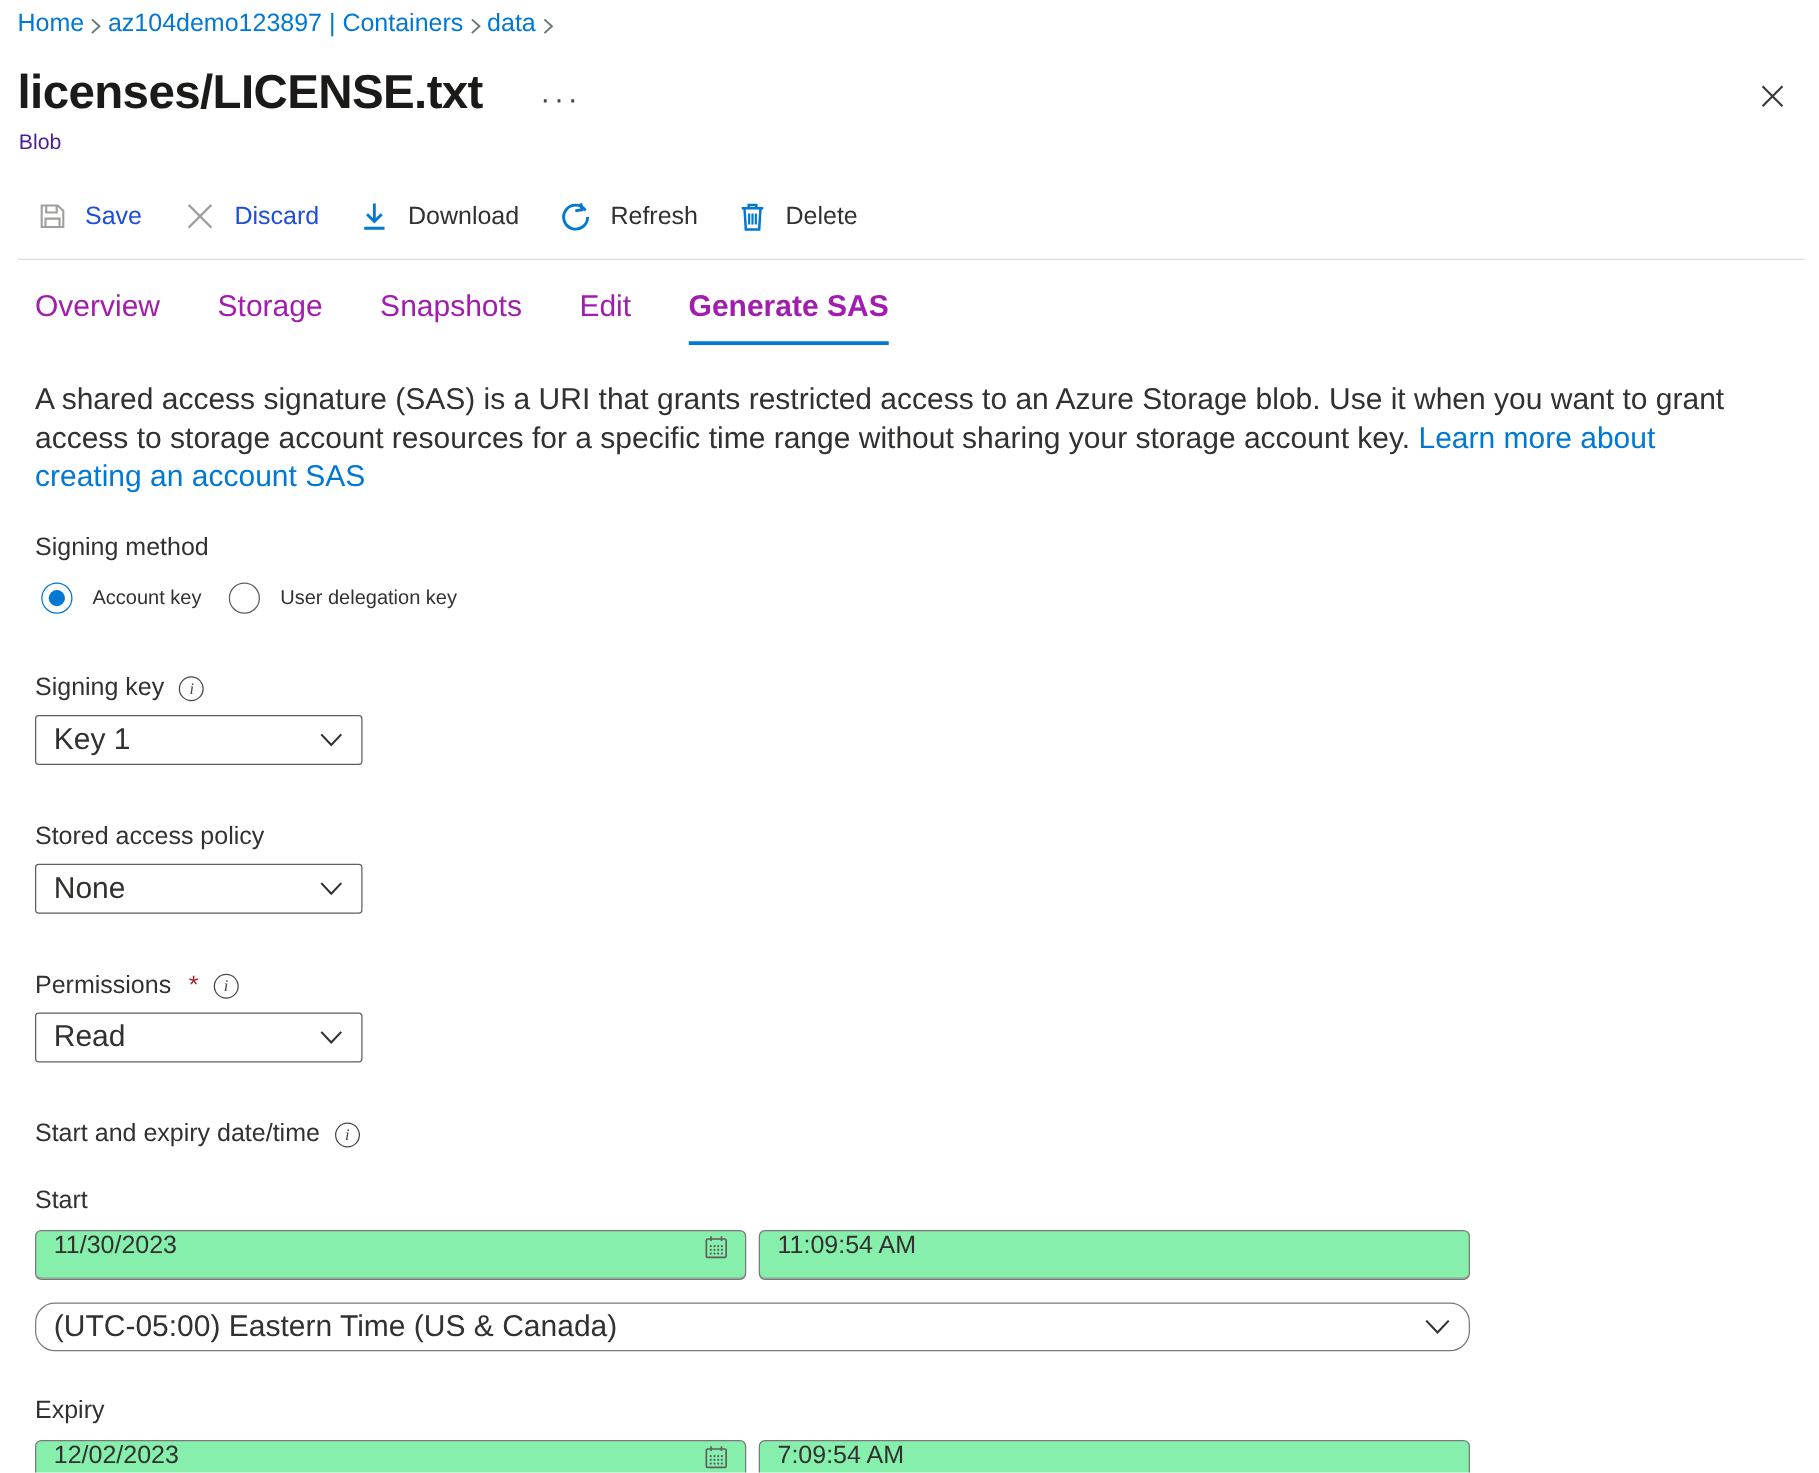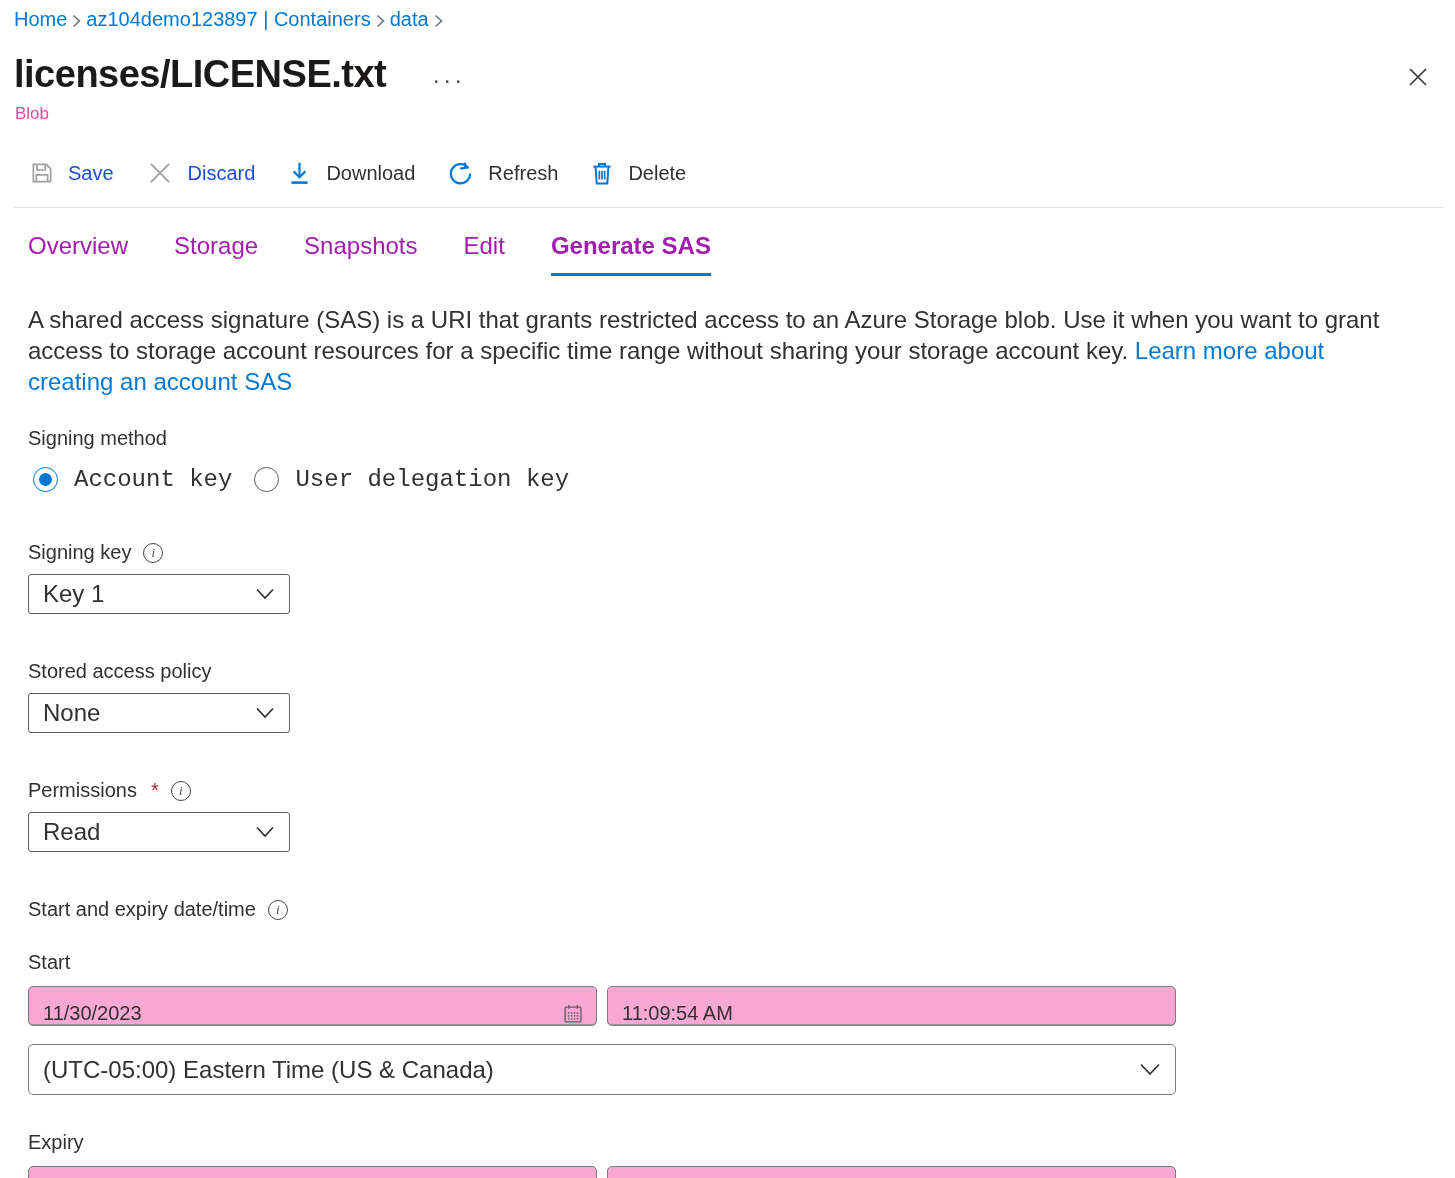--- a/index.html
+++ b/index.html
@@ -13,21 +13,21 @@
   
   .breadcrumb { display:flex; align-items:center; gap:4px; padding:8px 0 0 14px; font-size:20px; }
   .crumb { color:#0078d4; text-decoration:none; cursor:pointer; }
   .crumb-sep { display:flex; align-items:center; margin-top:2px; }
 
   
   .title-row { display:flex; align-items:center; margin:22px 0 0 14px; }
   .page-title { font-size:38px; font-weight:700; color:#1b1a19; letter-spacing:-0.5px; }
   .more-btn { margin-left:46px; margin-top:10px; color:#484644; font-size:24px; letter-spacing:3px; cursor:pointer; line-height:10px; }
   .close-btn { position:absolute; top:64px; right:24px; cursor:pointer; }
-  .subtitle { margin:8px 0 0 15px; font-size:17px; color:#ec4899; }
+  .subtitle { margin:8px 0 0 15px; font-size:17px; color:#4c1d95; }
 
   
   .toolbar { display:flex; align-items:center; margin:30px 0 0 30px; height:38px; }
   .tb-item { display:flex; align-items:center; gap:14px; font-size:20px; margin-right:32px; cursor:pointer; white-space:nowrap; }
   .tb-item.disabled { color:#a19f9d; cursor:default; }
   .tb-item .tb-label { color:#323130; }
   .tb-item.disabled .tb-label { color:#1d4ed8; }
   .divider { border-top:1px solid #e1dfdd; margin:15px 11px 0 14px; }
 
   
@@ -41,37 +41,37 @@
 
   
   .field-label { font-size:20px; color:#323130; display:flex; align-items:center; gap:12px; margin-left:28px; }
   .required { color:#a4262c; font-size:20px; margin-left:2px; }
   .info-icon {
     width:20px; height:20px; border:1px solid #484644; border-radius:50%;
     font-size:13px; color:#484644; display:inline-flex; align-items:center; justify-content:center;
     font-family:"Liberation Serif", serif; font-style:italic; cursor:default; flex:none;
   }
   .radio-row { display:flex; align-items:center; gap:22px; margin:16px 0 0 33px; }
-  .radio-opt { display:flex; align-items:center; gap:16px; font-size:24px; cursor:pointer;font-family:Liberation Mono, monospace; }
+  .radio-opt { display:flex; align-items:center; gap:16px; font-size:16px; cursor:pointer; }
   .radio { width:25px; height:25px; border-radius:50%; border:1px solid #605e5c; background:#fff; flex:none;
            display:flex; align-items:center; justify-content:center; }
   .radio.checked { border:1px solid #0078d4; }
   .radio.checked::after { content:""; width:13px; height:13px; border-radius:50%; background:#0078d4; }
 
   .select {
     width:262px; height:40px; border:1px solid #605e5c; border-radius:3px; background:#fff;
     display:flex; align-items:center; justify-content:space-between; padding:0 14px 0 14px;
     font-size:24px; margin:10px 0 0 28px; cursor:pointer;
   }
-  .select-wide { width:1148px; height:51px; border-radius:5px; border-color:#7a7a7a; }
+  .select-wide { width:1148px; height:39px; border-radius:16px; border-color:#7a7a7a; }
 
   .dt-row { display:flex; gap:10px; margin:12px 0 0 28px; }
   .input-box {
-    width:569px; height:40px; border:1px solid #7a7a7a; border-radius:5px; background:#f9a8d4;
-    display:flex; align-items:flex-end; padding:0 12px 0 14px; box-shadow:inset 0 -1px 0 #999;
+    width:569px; height:40px; border:1px solid #7a7a7a; border-radius:5px; background:#86efac;
+    display:flex; align-items:flex-start; padding:0 12px 0 14px; box-shadow:inset 0 -1px 0 #999;
   }
   .input-box input {
     border:none; outline:none; flex:1; font-size:20px; color:#323130; background:transparent;
     font-family:"Liberation Sans", sans-serif; min-width:0;
   }
   .cal-btn { flex:none; cursor:pointer; padding-top:2px; }
 
   .mt48 { margin-top:48px; }
   .mt44 { margin-top:46px; }
   .mt36 { margin-top:36px; }

